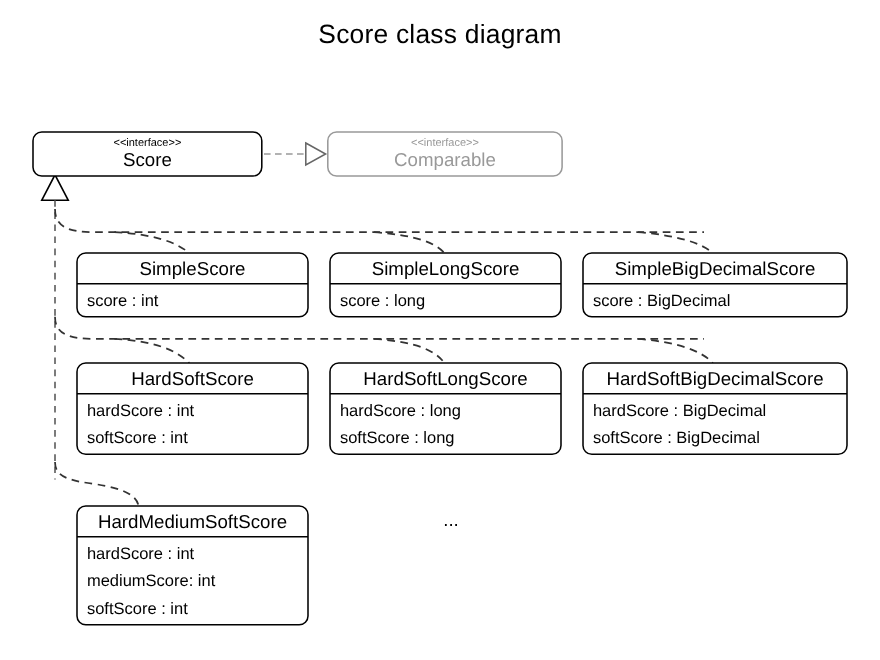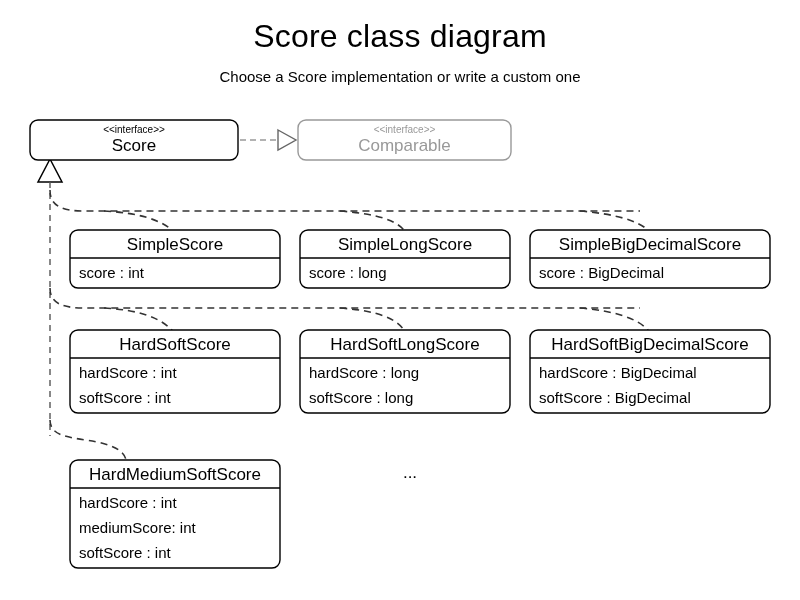--- a/index.html
+++ b/index.html
@@ -17,21 +17,21 @@
     position: relative;
     width: 800px;
     height: 600px;
   }
   .page-title {
     position: absolute;
     top: 18px;
     left: 0;
     width: 800px;
     text-align: center;
-    font-size: 32px;
+    font-size: 24px;
     color: #000000;
     letter-spacing: 0.2px;
   }
   .page-subtitle {
     position: absolute;
     top: 68px;
     left: 0;
     width: 800px;
     text-align: center;
     font-size: 15px;
@@ -114,21 +114,20 @@
     stroke: #000000;
     stroke-width: 1.5;
   }
 </style>
 </head>
 <body>
 
 <div id="diagram-root">
 
   <div class="page-title">Score class diagram</div>
-  <div class="page-subtitle">Choose a Score implementation or write a custom one</div>
 
   <svg class="uml-canvas" viewBox="0 0 800 600">
 
     <g>
 
       <line class="conn-realize" x1="240" y1="140" x2="278" y2="140"></line>
       <polygon class="arrow-hollow" points="278,130 296,140 278,150"></polygon>
 
       <polygon class="arrow-hollow-dark" points="50,159 62,182 38,182"></polygon>
 

